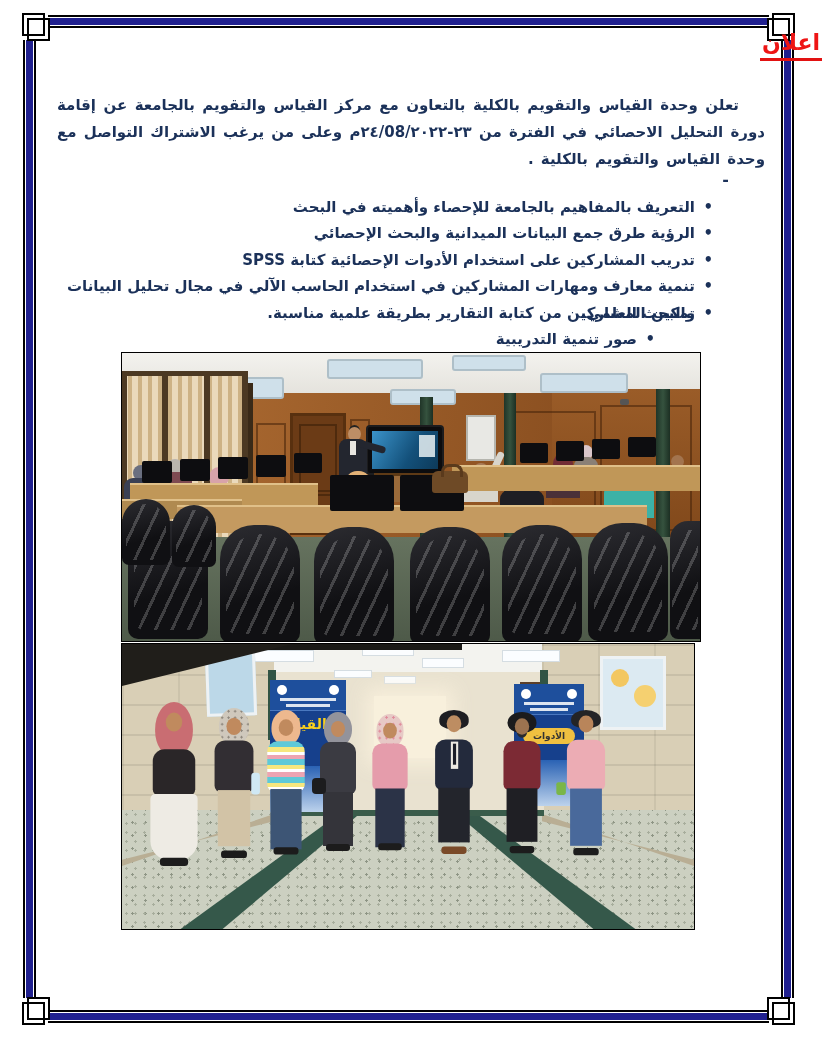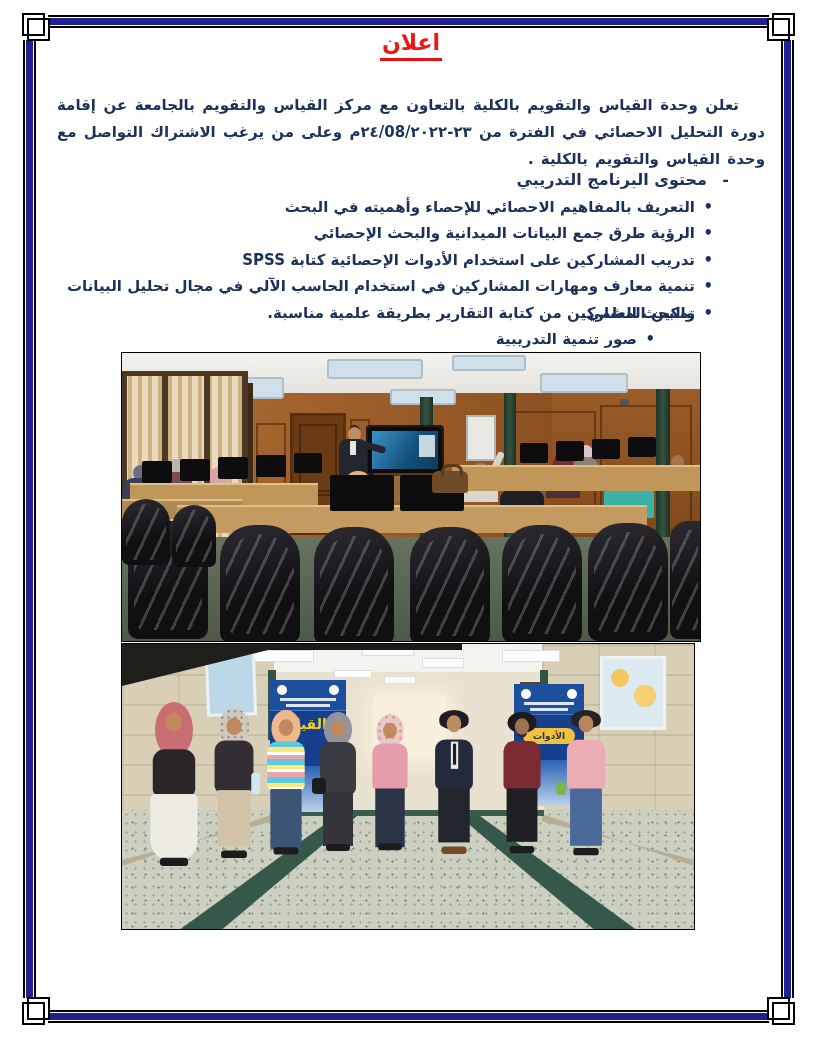--- a/index.html
+++ b/index.html
@@ -12,21 +12,21 @@
   .frame-in{width:100%;height:100%;box-sizing:border-box;border:2px solid #000;}
   .patch{position:absolute;background:#fff;width:34px;height:34px;z-index:2;}
   .sq{position:absolute;width:23px;height:23px;border:2.5px solid #000;
       box-sizing:border-box;background:transparent;z-index:3;}
   
   .patch.tl{left:14px;top:6px}   .sq.tlA{left:22px;top:13px}  .sq.tlB{left:27px;top:18px}
   .patch.tr{left:769px;top:6px}  .sq.trA{left:772px;top:13px} .sq.trB{left:767px;top:18px}
   .patch.bl{left:14px;top:998px} .sq.blA{left:22px;top:1002px}.sq.blB{left:27px;top:997px}
   .patch.br{left:769px;top:998px}.sq.brA{left:772px;top:1002px}.sq.brB{left:767px;top:997px}
   
-  .title-row{position:absolute;left:0;right:0;top:30px;text-align:center;z-index:4;}
+  .title-row{position:absolute;left:0;right:0;top:30px;z-index:4;}
   .title-row span{display:inline-block;color:#ee1515;font-size:22px;font-weight:700;
                   border-bottom:3px solid #e21212;padding:0 2px 3px 2px;}
   .para{position:absolute;top:77px;right:57px;left:57px;z-index:4;direction:rtl;
         color:#1b3159;font-size:15px;font-weight:700;line-height:27px;
         text-align:justify;text-indent:26px;word-spacing:2px;}
   .list{position:absolute;top:167px;right:57px;left:57px;z-index:4;direction:rtl;
         color:#1b3159;font-size:15px;font-weight:700;list-style:none;margin:0;padding:0;}
   .list li{position:relative;height:26.5px;line-height:26.5px;text-align:right;}
   .li-intro{padding-right:58px;font-size:16px;}
   .li-b{padding-right:70px;}
@@ -260,25 +260,24 @@
 
 <div class="title-row">
   <span>اعلان</span>
 </div>
 
 <p class="para">تعلن وحدة القياس والتقويم بالكلية بالتعاون مع مركز القياس والتقويم بالجامعة عن إقامة دورة التحليل الاحصائي  في الفترة من ٢٣-٢٤/08/٢٠٢٢م  وعلى من يرغب الاشتراك التواصل مع وحدة القياس والتقويم بالكلية .</p>
 
 <ul class="list">
   <li class="li-intro">
     <span class="mk">-</span>
-    <span>محتوى البرنامج التدريبي</span>
   </li>
   <li class="li-b">
     <span class="mk">•</span>
-    <span>التعريف بالمفاهيم الاحصائي للإحصاء وأهميته في البحث</span>
+    <span>التعريف بالمفاهيم بالجامعة للإحصاء وأهميته في البحث</span>
   </li>
   <li class="li-b">
     <span class="mk">•</span>
     <span>الرؤية طرق جمع البيانات الميدانية والبحث الإحصائي</span>
   </li>
   <li class="li-b">
     <span class="mk">•</span>
     <span>تدريب المشاركين على استخدام الأدوات الإحصائية كتابة SPSS</span>
   </li>
   <li class="li-b">

